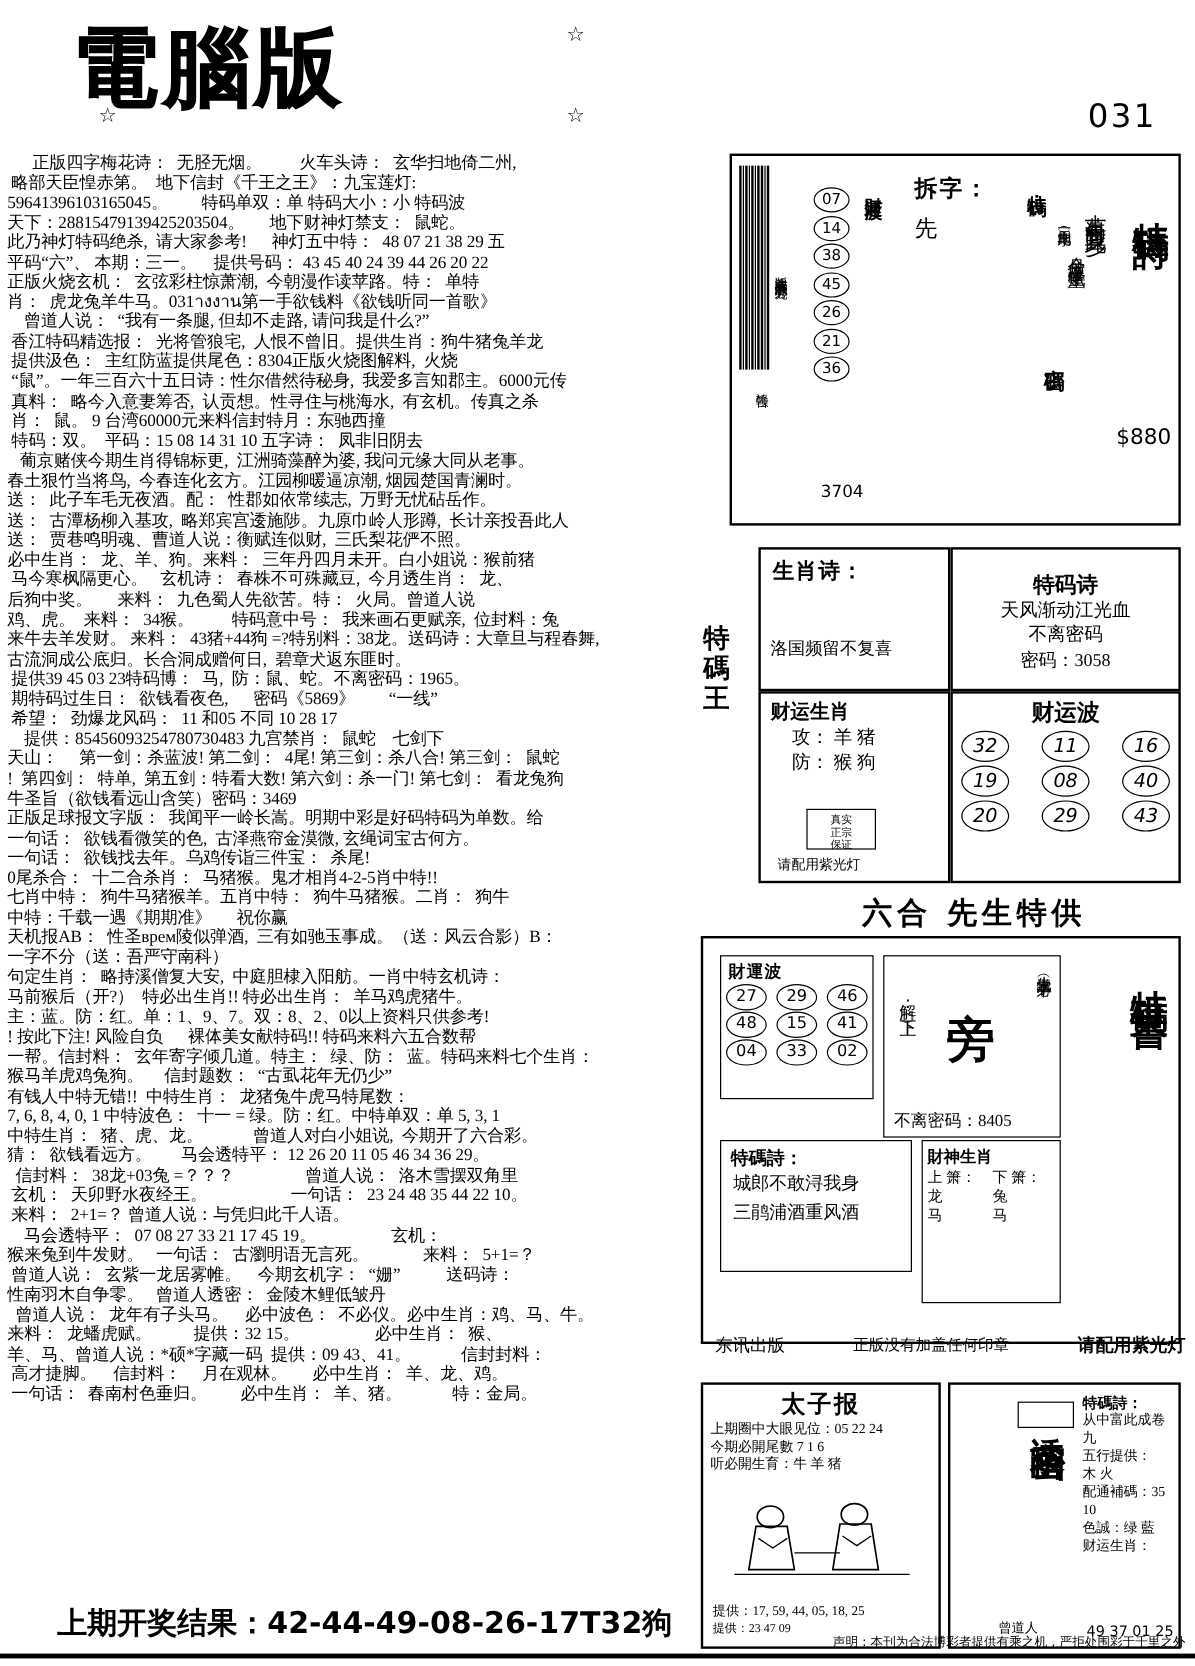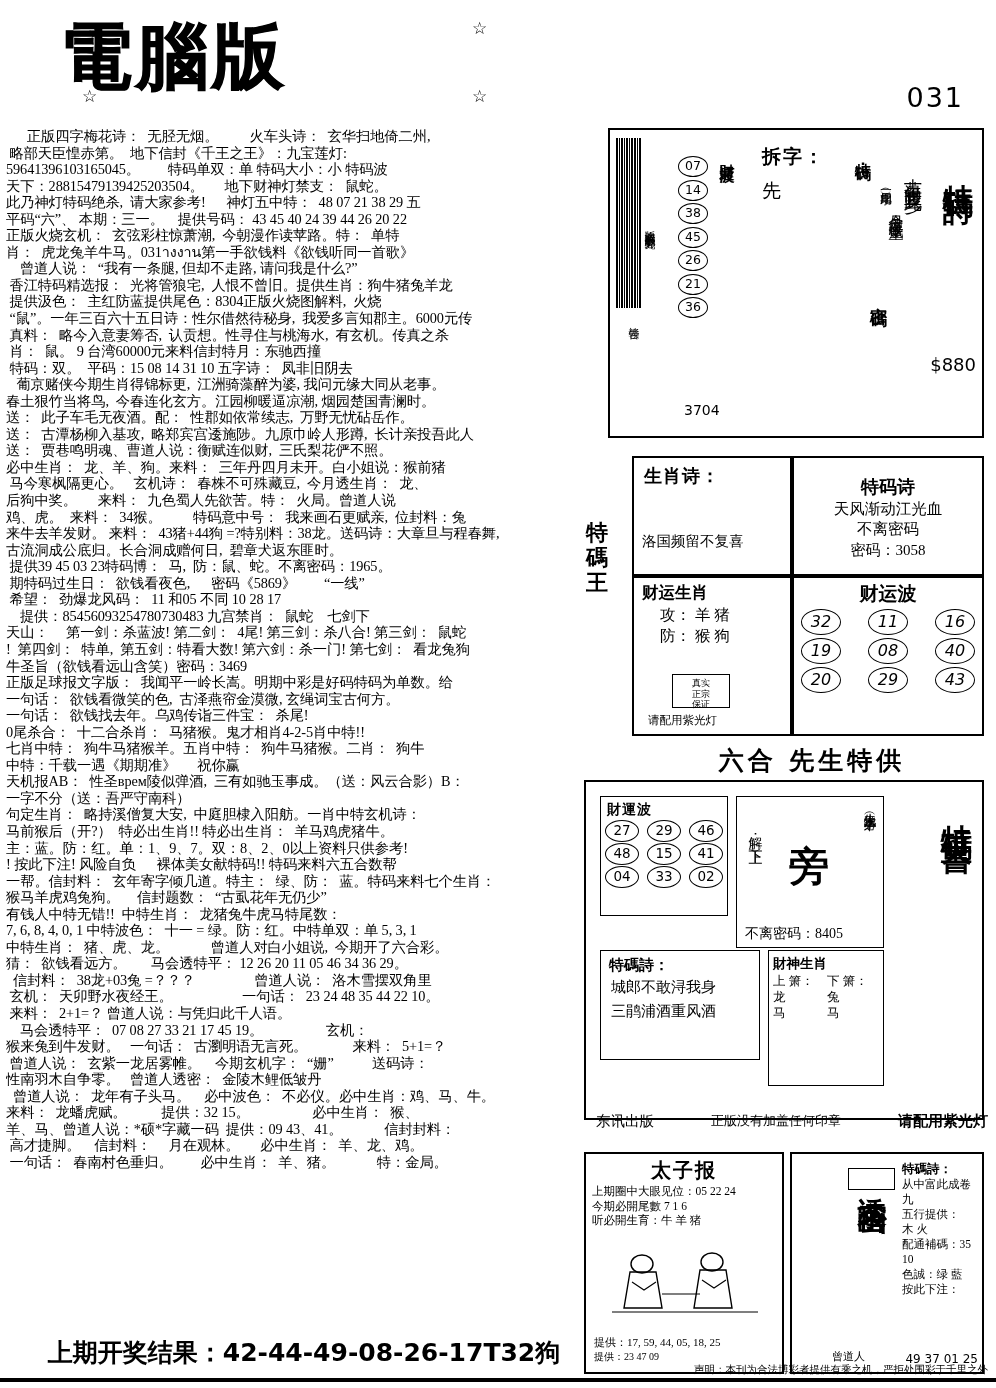--- a/index.html
+++ b/index.html
@@ -518,21 +518,21 @@
 
   <div class="box tmh-box">
     <div class="tmh-big">透密函</div>
     <div class="tmh-right">
       <div class="hh">特碼詩：</div>
       <div>从中富此成卷九</div>
       <div>五行提供：</div>
       <div>木  火</div>
       <div>配通補碼：35 10</div>
       <div>色誠：绿 藍</div>
-      <div>按此下注：</div>
+      <div>财运生肖：</div>
     </div>
     <div class="tmh-sig">曾道人</div>
     <div class="tmh-bottom">49 37 01 25</div>
   </div>
 
   <div class="bottom-result">上期开奖结果：42-44-49-08-26-17T32狗</div>
   <div class="bottom-note">声明：本刊为合法博彩者提供有乘之机，严拒处围彩于千里之外</div>
 
   <div class="frame-line"></div>
 </div>

